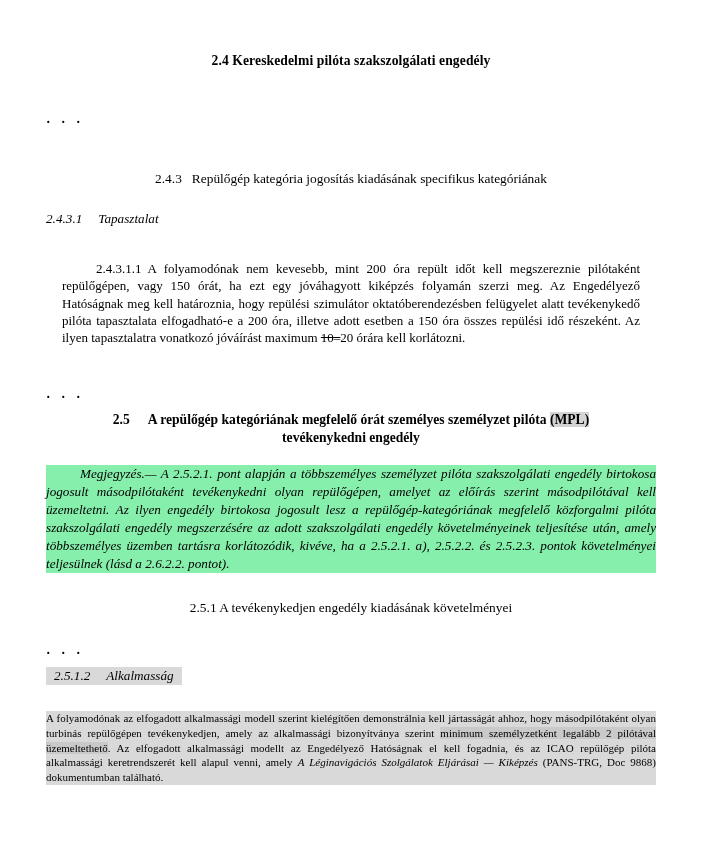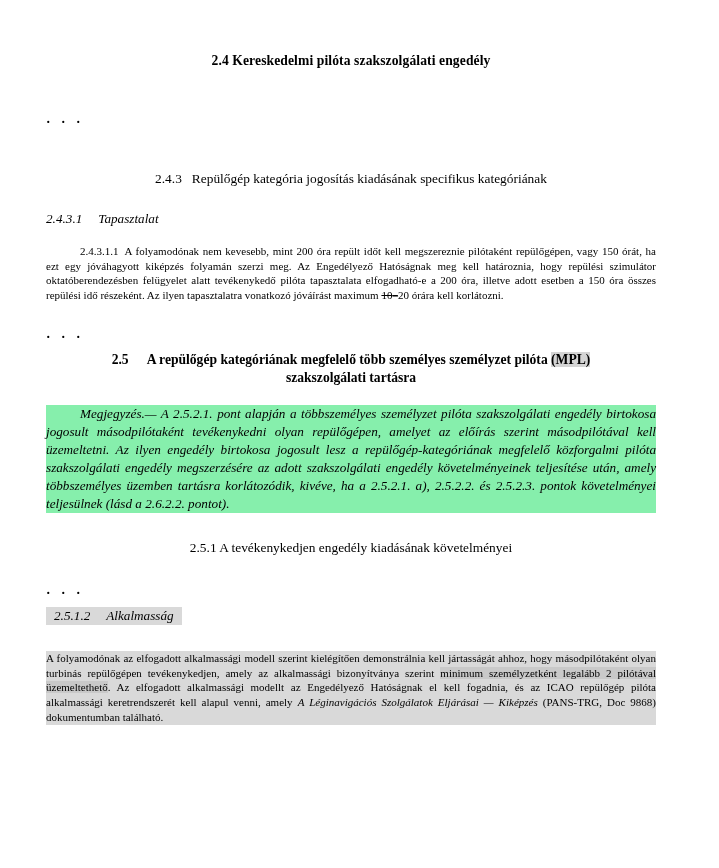--- a/index.html
+++ b/index.html
@@ -52,24 +52,24 @@
   .h-sub .num { margin-right: 10px; }
 
   .h-italic {
     font-style: italic;
     font-size: 13.2px;
     margin: 0;
   }
   .h-italic .num { margin-right: 16px; }
 
   p.body {
-    margin: 0;
+    margin: 16px;
     text-align: justify;
     text-indent: 34px;
-    font-size: 11px;
+    font-size: 13px;
     line-height: 1.335;
   }
   p.body .pnum { margin-right: 6px; }
 
   .strike { text-decoration: line-through; }
 
   
   .h-25 {
     text-align: center;
     font-weight: bold;
@@ -167,22 +167,22 @@
       <span class="pnum">2.4.3.1.1</span><span>A folyamodónak nem kevesebb, mint 200 óra repült időt kell megszereznie pilótaként repülőgépen, vagy 150 órát, ha ezt egy jóváhagyott kiképzés folyamán szerzi meg. Az Engedélyező Hatóságnak meg kell határoznia, hogy repülési szimulátor oktatóberendezésben felügyelet alatt tevékenykedő pilóta tapasztalata elfogadható-e a 200 óra, illetve adott esetben a 150 óra összes repülési idő részeként. Az ilyen tapasztalatra vonatkozó jóváírást maximum </span><span class="strike">10</span><span class="strike">–</span><span>20</span><span> órára kell korlátozni.</span>
     </p>
 
     <div class="sp-e"></div>
 
     <div class="ellipsis">. . .</div>
 
     <div class="sp-j"></div>
 
     <div class="h-25">
-      <span class="h-25-row"><span class="num25">2.5</span><span>A repülőgép kategóriának megfelelő több személyes személyzet pilóta </span><span class="hl">(MPL)</span></span>
-      <span class="h-25-row">szakszolgálati tartásra</span>
+      <span class="h-25-row"><span class="num25">2.5</span><span>A repülőgép kategóriának megfelelő órát személyes személyzet pilóta </span><span class="hl">(MPL)</span></span>
+      <span class="h-25-row">tevékenykedni engedély</span>
     </div>
 
     <div class="sp-f"></div>
 
     <p class="note">
       <span class="lead">Megjegyzés.—</span><span> A 2.5.2.1. pont alapján a többszemélyes személyzet pilóta szakszolgálati engedély birtokosa jogosult másodpilótaként tevékenykedni olyan repülőgépen, amelyet az előírás szerint másodpilótával kell üzemeltetni. Az ilyen engedély birtokosa jogosult lesz a repülőgép-kategóriának megfelelő közforgalmi pilóta szakszolgálati engedély megszerzésére az adott szakszolgálati engedély követelményeinek teljesítése után, amely többszemélyes üzemben tartásra  korlátozódik, kivéve, ha a 2.5.2.1. a), 2.5.2.2. és 2.5.2.3. pontok követelményei  teljesülnek (lásd a 2.6.2.2. pontot).</span>
     </p>
 
     <div class="sp-h"></div>
 

